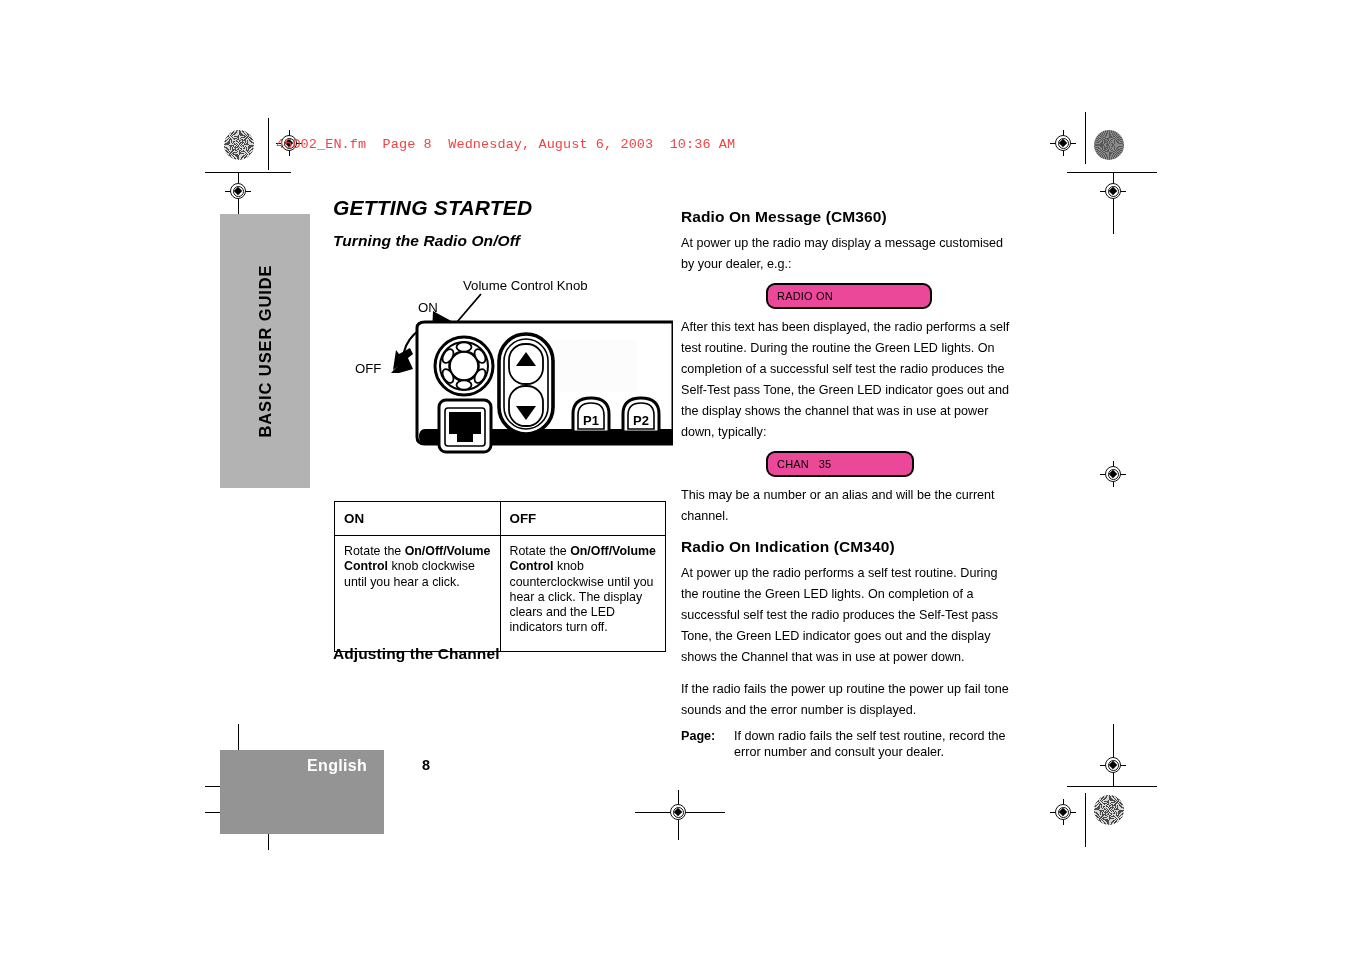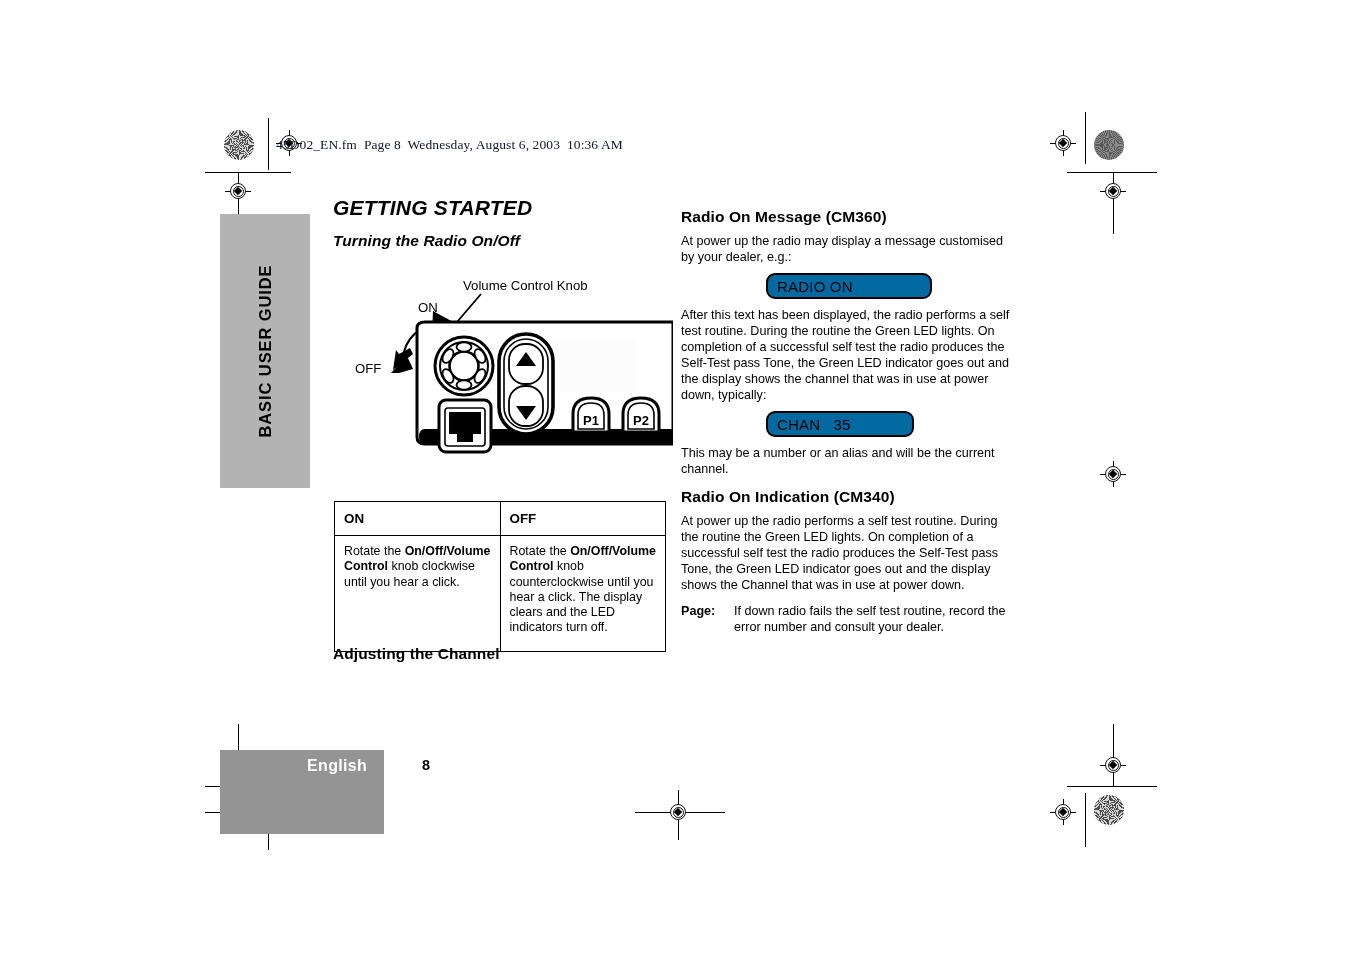--- a/index.html
+++ b/index.html
@@ -76,25 +76,25 @@
   .halftone-circle.solid {
     background:
       repeating-conic-gradient(from 0deg at 50% 50%, #5a5a5a 0deg 4deg, #8a8a8a 4deg 8deg);
   }
 
   
   .file-header {
     position: absolute;
     left: 276px;
     top: 137px;
-    font-family: Liberation Serif, serif;
+    font-family: Liberation Mono, monospace;
     font-size: 13.5px;
     letter-spacing: 0.1px;
     white-space: pre;
-    color: #0f172a;
+    color: #ef4444;
   }
 
   
   .side-tab {
     position: absolute;
     left: 220px;
     top: 214px;
     width: 90px;
     height: 274px;
     background: #b3b3b3;
@@ -134,21 +134,21 @@
     letter-spacing: 0.2px;
   }
   h2.section-head {
     font-size: 15.5px;
     font-weight: bold;
     margin: 0 0 7px 0;
     letter-spacing: 0.1px;
   }
   p.body-text {
     font-size: 12.6px;
-    line-height: 16px;
+    line-height: 21px;
     margin: 0 0 11px 0;
   }
   p.body-text.tight {
     margin-bottom: 8px;
   }
   .b { font-weight: bold; }
 
   
   .radio-figure {
     position: absolute;
@@ -199,26 +199,26 @@
     left: 333px;
     top: 645px;
     width: 340px;
   }
 
   
   .lcd-box {
     box-sizing: border-box;
     border: 2.2px solid #000;
     border-radius: 9px;
-    background: #0369a1;
+    background: #ec4899;
     height: 26px;
     display: flex;
     align-items: center;
     padding-left: 9px;
-    font-size: 15px;
+    font-size: 11px;
     white-space: pre;
     letter-spacing: 0.2px;
   }
   .lcd-radio-on {
     position: absolute;
     left: 85px;
     top: 62px;
     width: 166px;
   }
   .lcd-chan {
@@ -486,20 +486,21 @@
   <p class="body-text tight">After this text has been displayed, the radio performs a self test routine. During the routine the Green LED lights. On completion of a successful self test the radio produces the Self-Test pass Tone, the Green LED indicator goes out and the display shows the channel that was in use at power down, typically:</p>
 
   <div class="rc-wrap" style="height:34px;">
     <div class="lcd-box lcd-chan" style="top:0;">CHAN   35</div>
   </div>
 
   <p class="body-text">This may be a number or an alias and will be the current channel.</p>
 
   <h2 class="section-head">Radio On Indication (CM340)</h2>
   <p class="body-text">At power up the radio performs a self test routine. During the routine the Green LED lights. On completion of a successful self test the radio produces the Self-Test pass Tone, the Green LED indicator goes out and the display shows the Channel that was in use at power down.</p>
+  <p class="body-text tight">If the radio fails the power up routine the power up fail tone sounds and the error number is displayed.</p>
 
   <div class="note-row">
     <div class="note-label">Page:</div>
     <div class="note-text">If down radio fails the self test routine, record the error number and consult your dealer.</div>
   </div>
 </div>
 
 <div class="footer-band"></div>
 <div class="footer-lang">English</div>
 <div class="footer-pageno">8</div>

